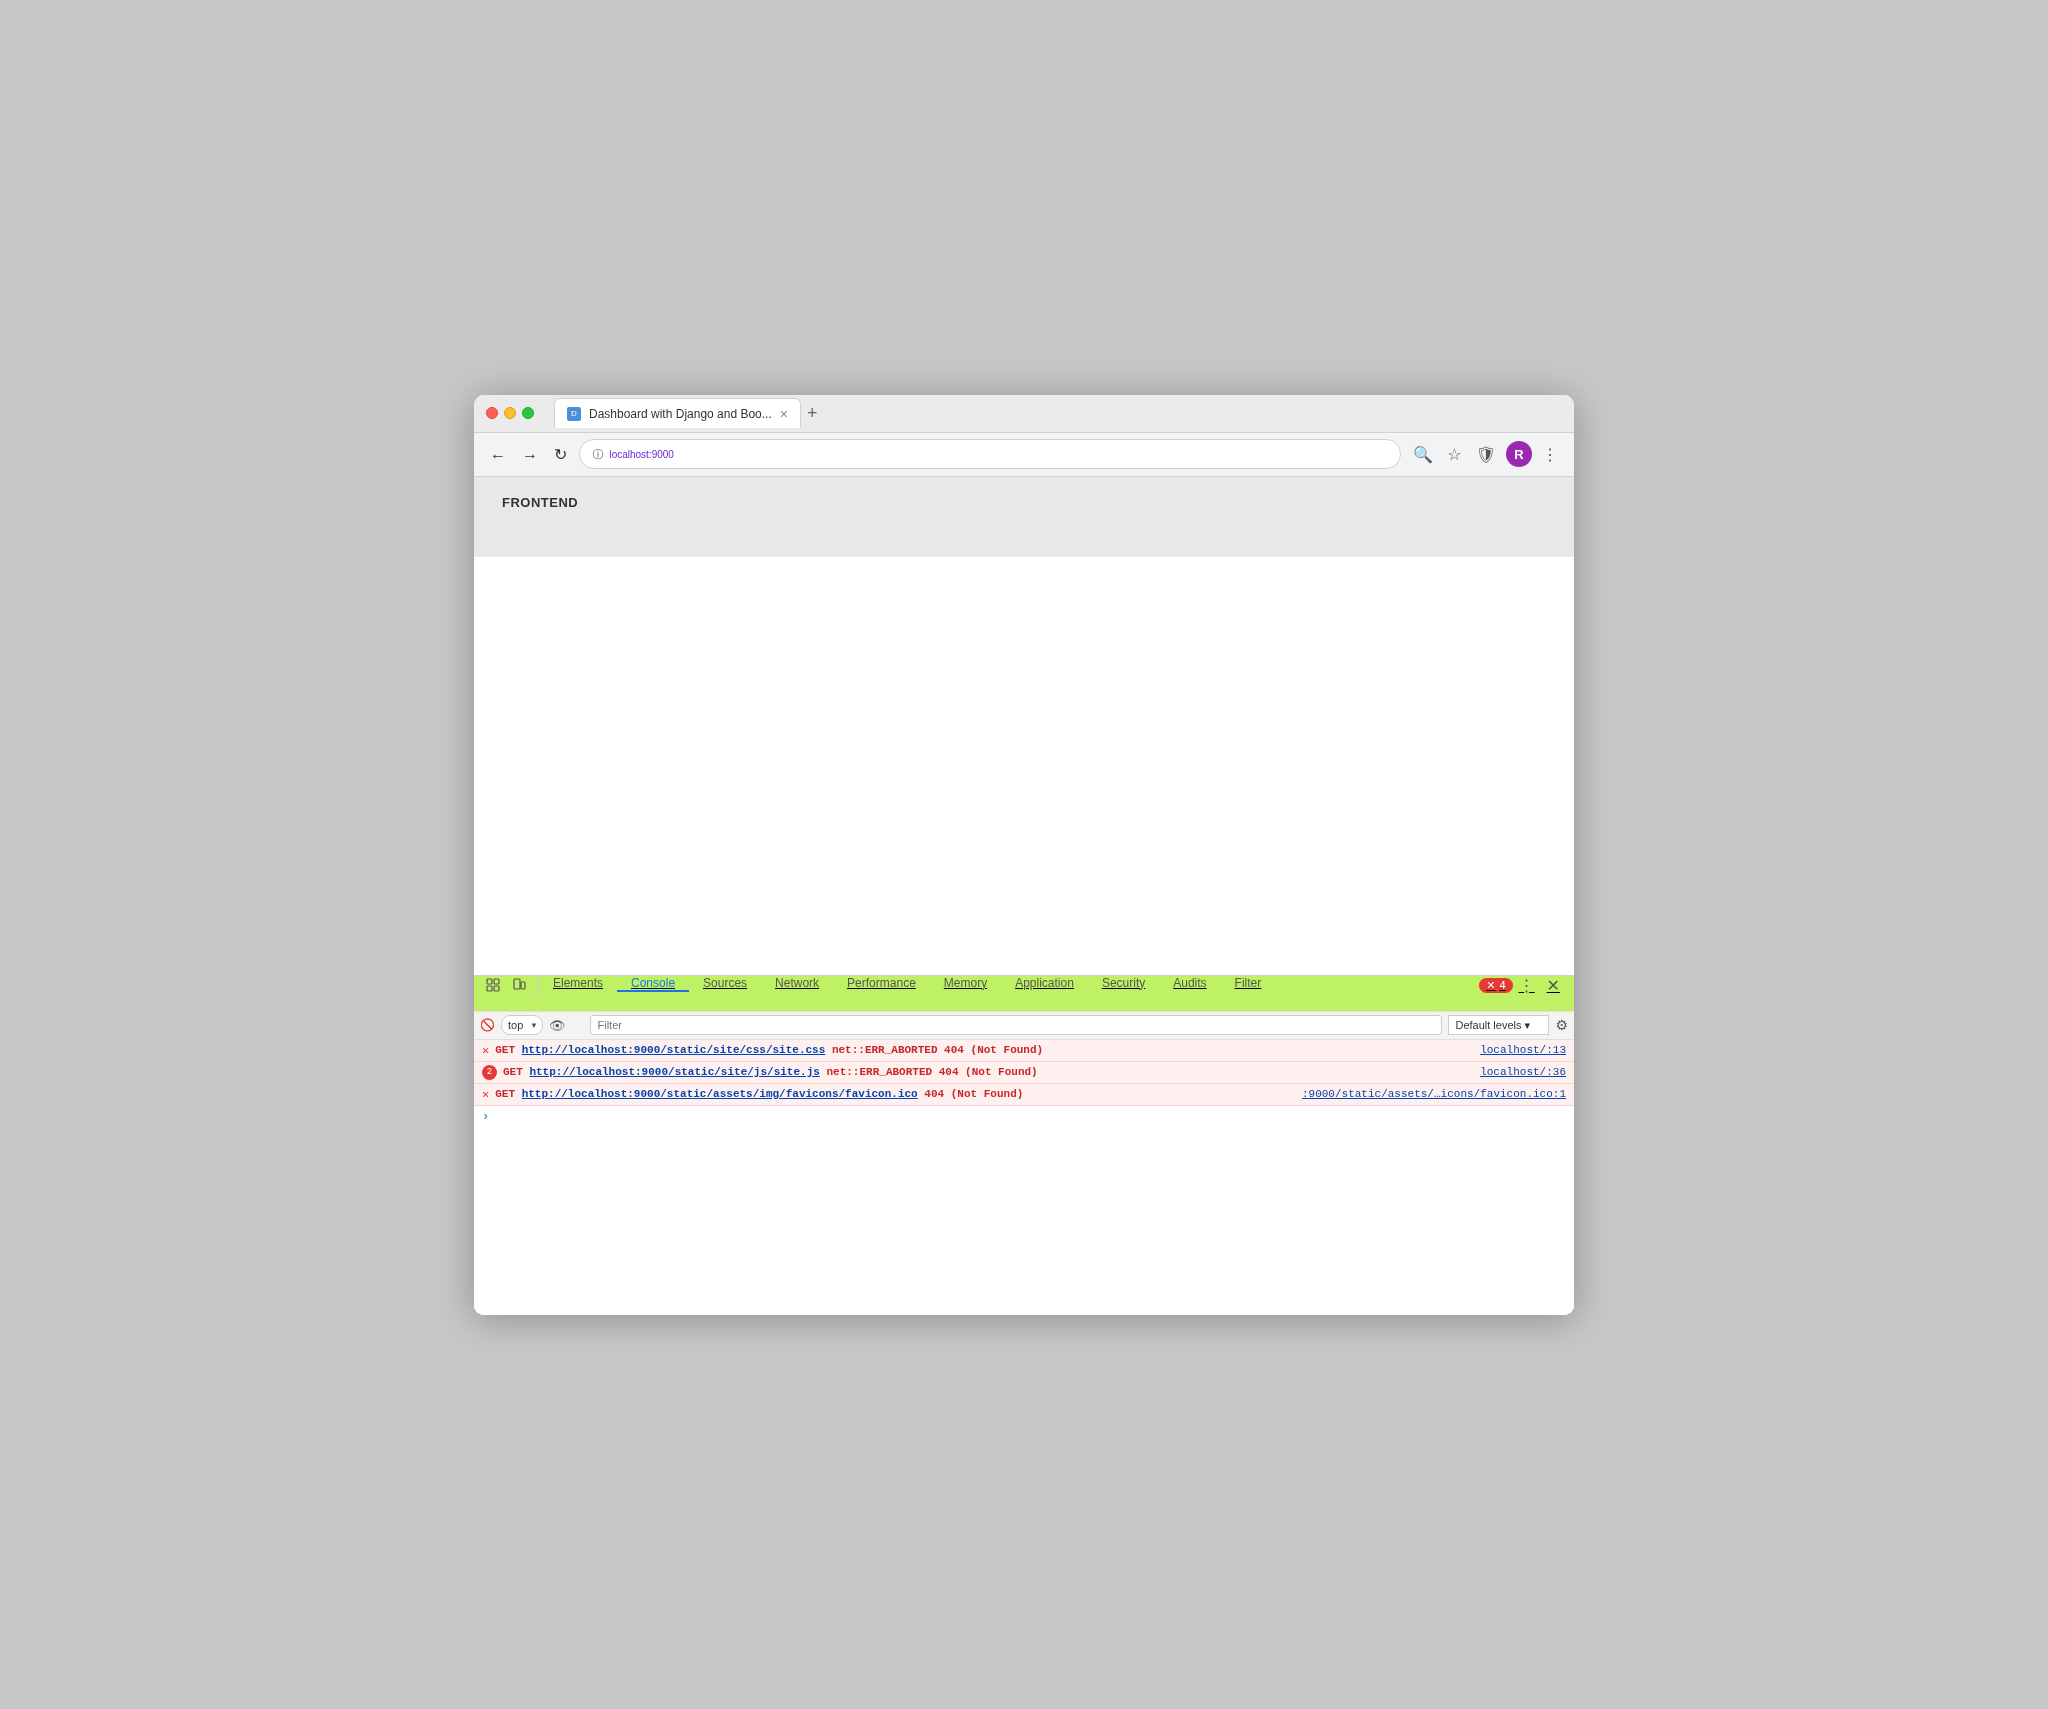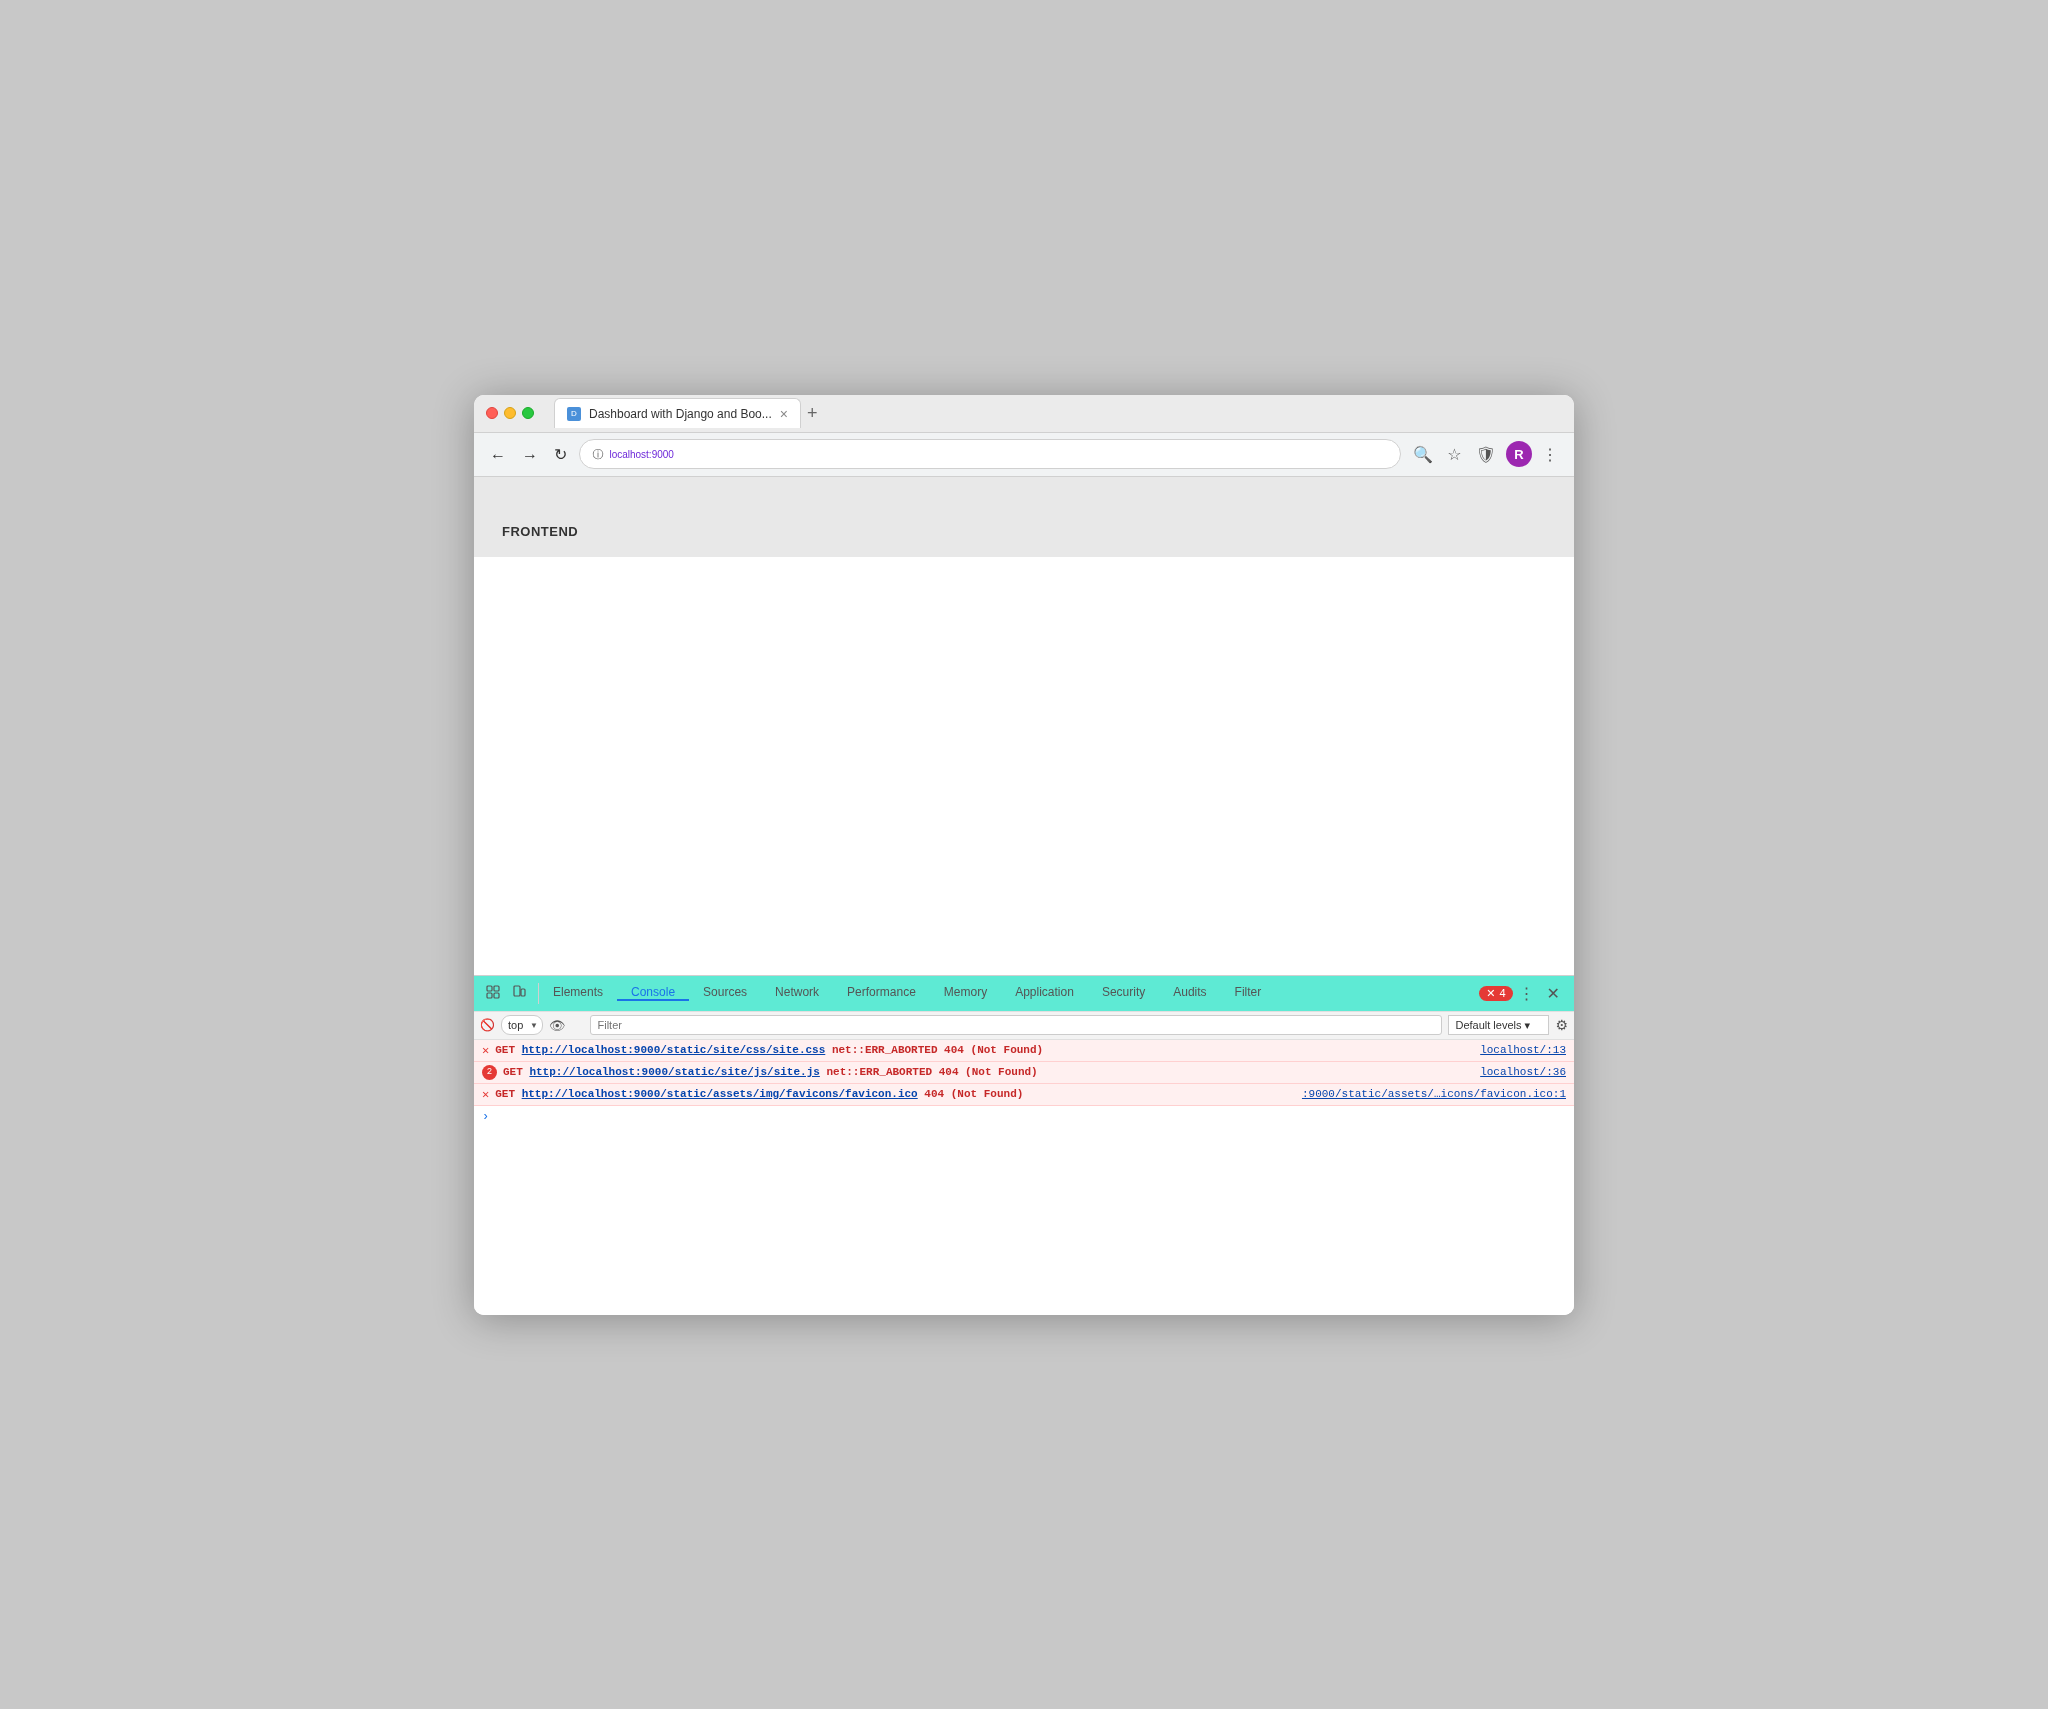--- a/index.html
+++ b/index.html
@@ -169,21 +169,21 @@
     .webpage-area {
       flex: 1;
       background: #fff;
       overflow: hidden;
     }
     .webpage-header {
       background: #e8e8e8;
       padding: 18px 28px;
       height: 80px;
       display: flex;
-      align-items: flex-end;
+      align-items: flex-start;
     }
     .webpage-title {
       font-size: 13px;
       font-weight: bold;
       color: #333;
       letter-spacing: 0.5px;
     }
     .webpage-body {
       background: #fff;
       flex: 1;
@@ -191,26 +191,27 @@
     
     .devtools {
       background: #f8f8f8;
       border-top: 1px solid #d0d0d0;
       display: flex;
       flex-direction: column;
       height: 340px;
       flex-shrink: 0;
     }
     .devtools-toolbar {
-      background: #5eead4;
+      background: #bef264;
       border-bottom: 1px solid #e0e0e0;
       display: flex;
-      align-items: center;
+      align-items: flex-start;
       height: 36px;
       flex-shrink: 0;
+      text-decoration: underline;
     }
     .devtools-icons {
       display: flex;
       align-items: center;
       padding: 0 8px;
       gap: 4px;
       border-right: 1px solid #d0d0d0;
     }
     .devtools-icon-btn {
       background: none;

